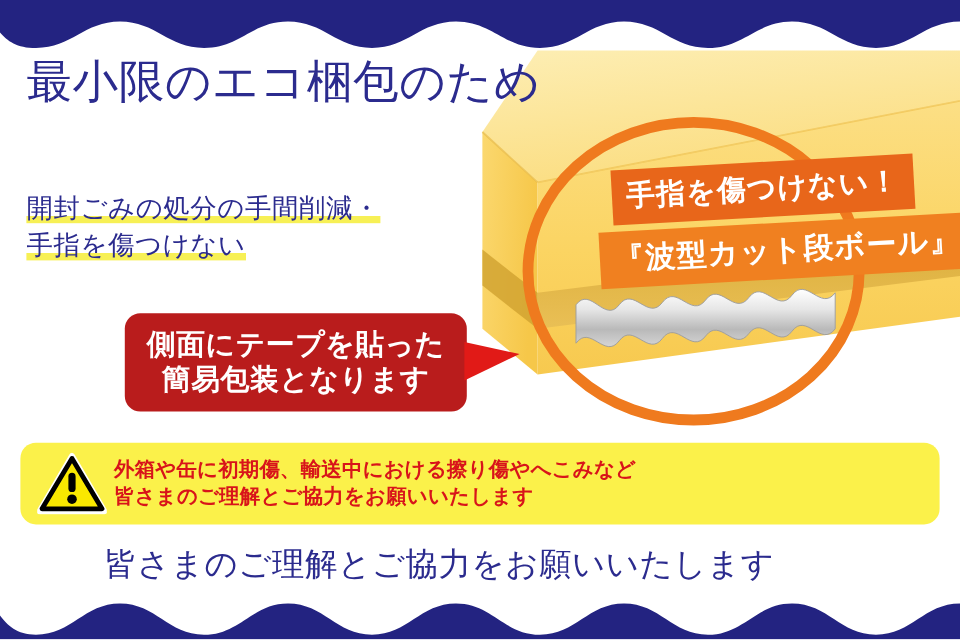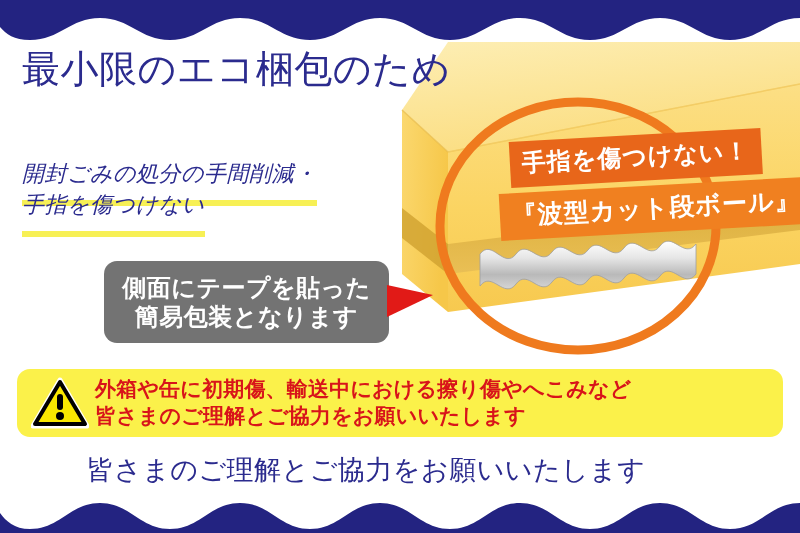--- a/index.html
+++ b/index.html
@@ -49,22 +49,21 @@
     line-height:1.0;
     letter-spacing:0.5px;
     white-space:nowrap;
   }
   .subcopy .sc-line {
     display:block;
     margin-bottom:9px;
   }
   .subcopy .mark {
     background-image:linear-gradient(to top,#f7f055 0, #f7f055 6px, transparent 6px);
-    padding-bottom:20px;
-    font-style:italic;
+    padding-bottom:0;
   }
 
   
   .ribbon {
     position:absolute;
     background:#e8661a;
     color:#ffffff;
     font-size:24px;
     font-weight:700;
     letter-spacing:1px;
@@ -78,21 +77,21 @@
     left:500px; top:194px;
     background:#f08020;
     font-size:25px;
   }
 
   
   .red-callout {
     position:absolute;
     left:104px; top:261px;
     width:285px; height:82px;
-    background:#737373;
+    background:#b91c1c;
     border-radius:13px;
     color:#ffffff;
     display:flex;
     flex-direction:column;
     align-items:center;
     justify-content:center;
     font-size:24px;
     font-weight:700;
     line-height:1.22;
     letter-spacing:0.5px;
@@ -119,21 +118,21 @@
     align-items:center;
   }
   .warn-icon {
     flex:0 0 auto;
     width:58px; height:52px;
     margin-left:14px; margin-right:6px;
   }
   .warn-icon svg { display:block; width:58px; height:52px; }
   .warn-text {
     color:#d8141a;
-    font-size:21px;
+    font-size:17px;
     font-weight:700;
     line-height:1.28;
     letter-spacing:0.2px;
     white-space:nowrap;
   }
   .warn-text .wt-line { display:block; }
 
   
   .closing {
     position:absolute;

